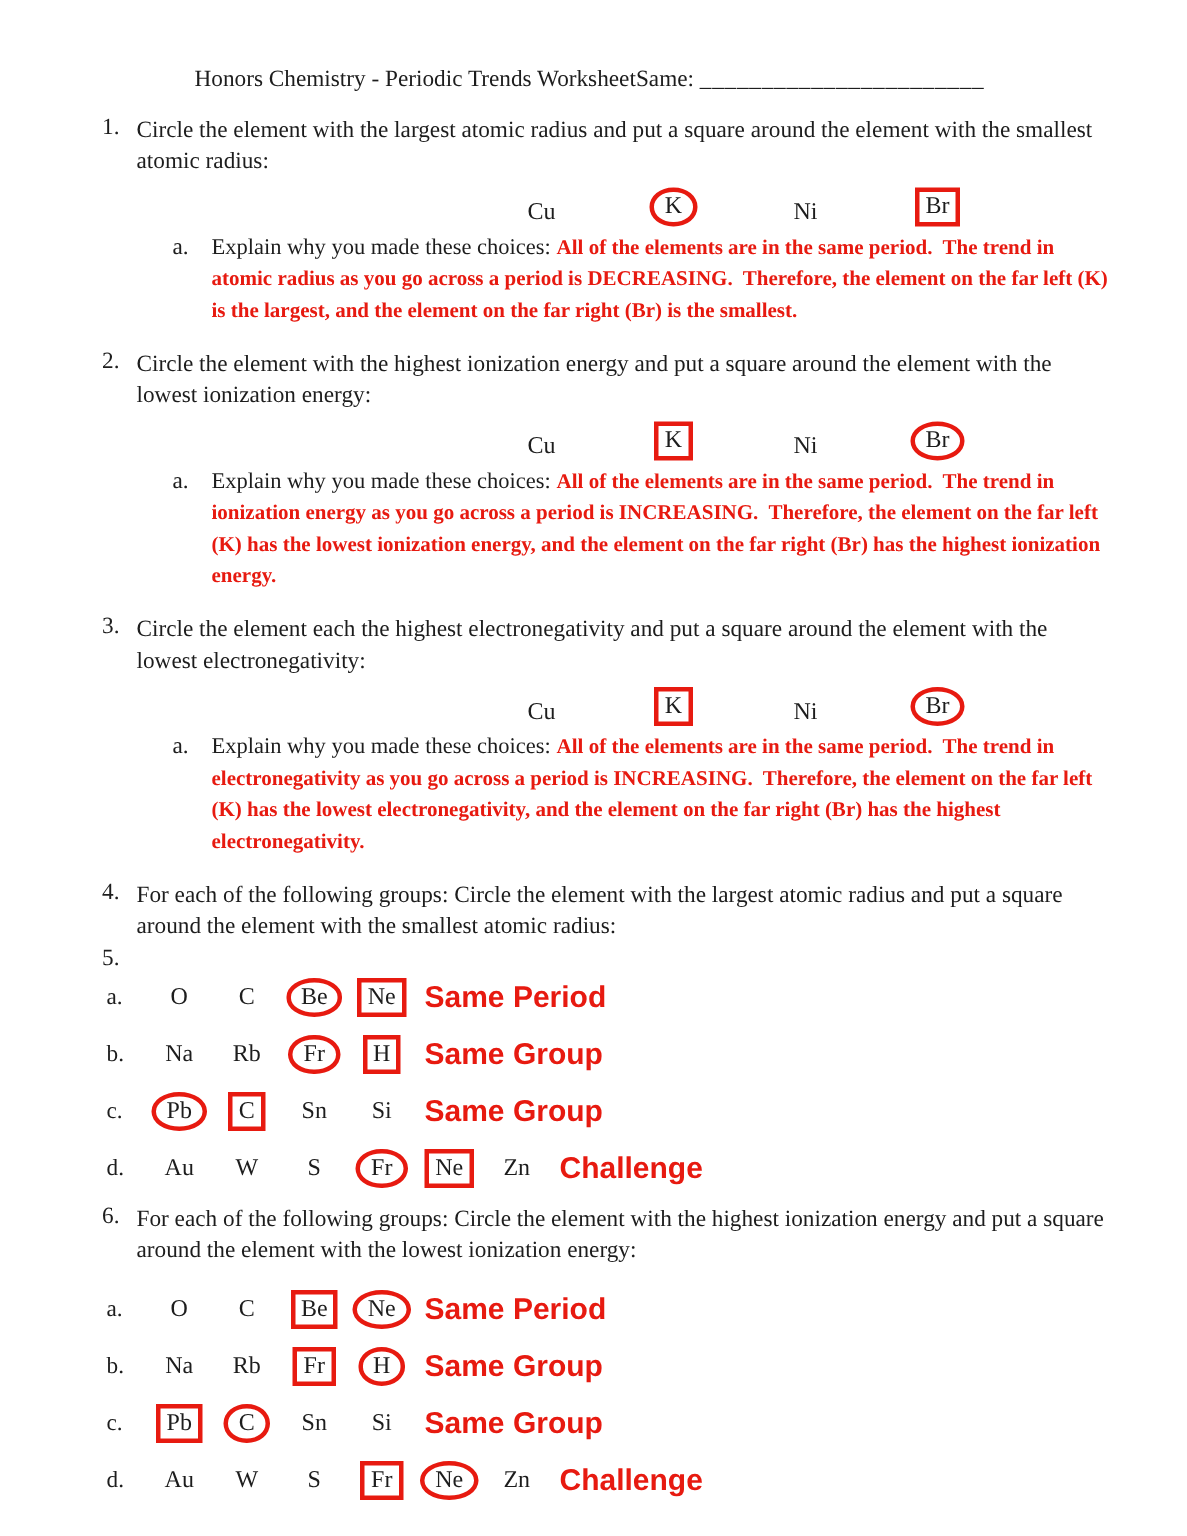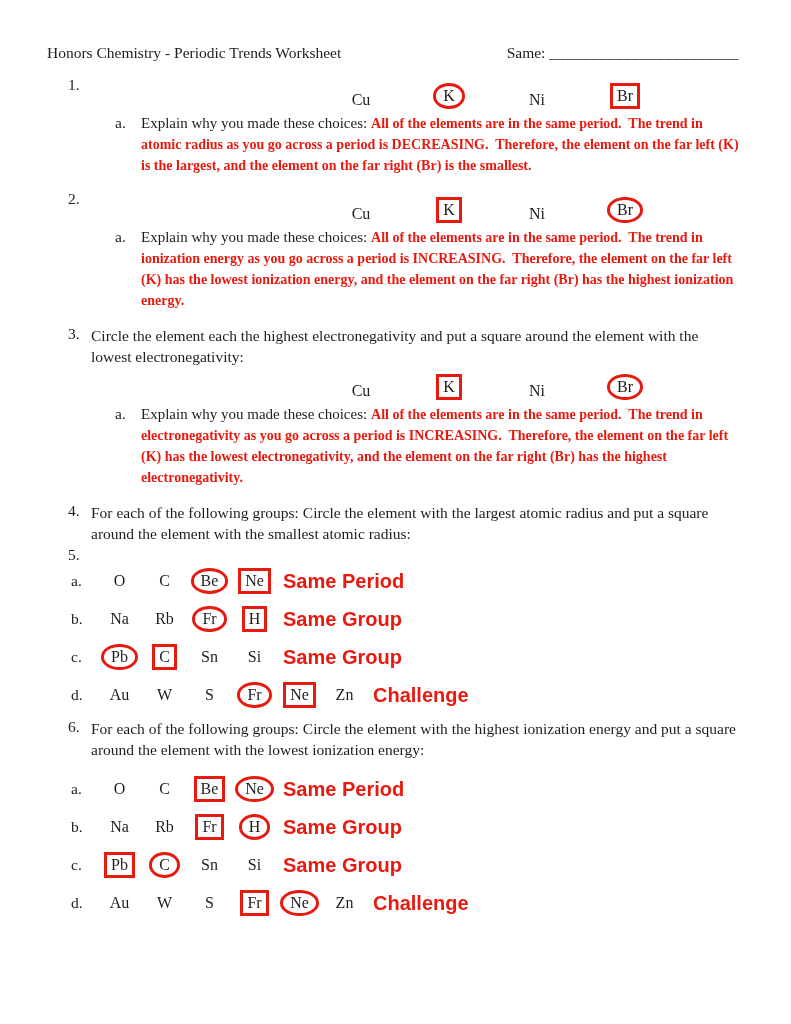--- a/index.html
+++ b/index.html
@@ -7,21 +7,21 @@
     --ink:#1d1d1d;
   }
   html,body{margin:0;padding:0;background:#ffffff;}
   body{
     width:791px;height:1024px;overflow:hidden;
     font-family:"Liberation Serif", serif;
     color:var(--ink);font-size:15.5px;
   }
   .page{box-sizing:border-box;width:791px;height:1024px;padding:44px 52px 0 47px;}
   
-  .hdr{display:flex;justify-content:space-between;align-items:baseline;margin-bottom:14px;}
+  .hdr{display:flex;justify-content:center;align-items:baseline;margin-bottom:14px;}
   .title{white-space:nowrap;}
   .namebox{white-space:nowrap;}
   .nameblank{letter-spacing:0.5px;margin-top:29px;}
   
   .question{display:flex;margin-left:21px;margin-bottom:14px;}
   .qnum{width:23px;flex-shrink:0;}
   .qbody{flex:1;min-width:0;}
   .qtext{line-height:21px;}
   
   .elem-row{display:flex;margin:3px 0 4px 246px;height:30px;align-items:flex-end;gap:40px;}
@@ -56,20 +56,21 @@
     <span class="title">Honors Chemistry - Periodic Trends Worksheet</span>
     <span class="namebox">
       <span>Same:</span>
       <span class="nameblank">_______________________</span>
     </span>
   </div>
 
   <div class="question">
     <span class="qnum">1.</span>
     <div class="qbody">
+      <div class="qtext">Circle the element with the largest atomic radius and put a square around the element with the smallest atomic radius:</div>
       <div class="elem-row">
         <span class="slot">
             <span class="elem mark-plain">Cu</span>
           </span>
         <span class="slot">
             <span class="elem mark-circle">K</span>
           </span>
         <span class="slot">
             <span class="elem mark-plain">Ni</span>
           </span>
@@ -83,20 +84,21 @@
           <span class="explain">Explain why you made these choices:</span>
           <span class="answer">All of the elements are in the same period.  The trend in atomic radius as you go across a period is DECREASING.  Therefore, the element on the far left (K) is the largest, and the element on the far right (Br) is the smallest.</span>
         </div>
       </div>
     </div>
   </div>
 
   <div class="question">
     <span class="qnum">2.</span>
     <div class="qbody">
+      <div class="qtext">Circle the element with the highest ionization energy and put a square around the element with the lowest ionization energy:</div>
       <div class="elem-row">
         <span class="slot">
             <span class="elem mark-plain">Cu</span>
           </span>
         <span class="slot">
             <span class="elem mark-square">K</span>
           </span>
         <span class="slot">
             <span class="elem mark-plain">Ni</span>
           </span>

